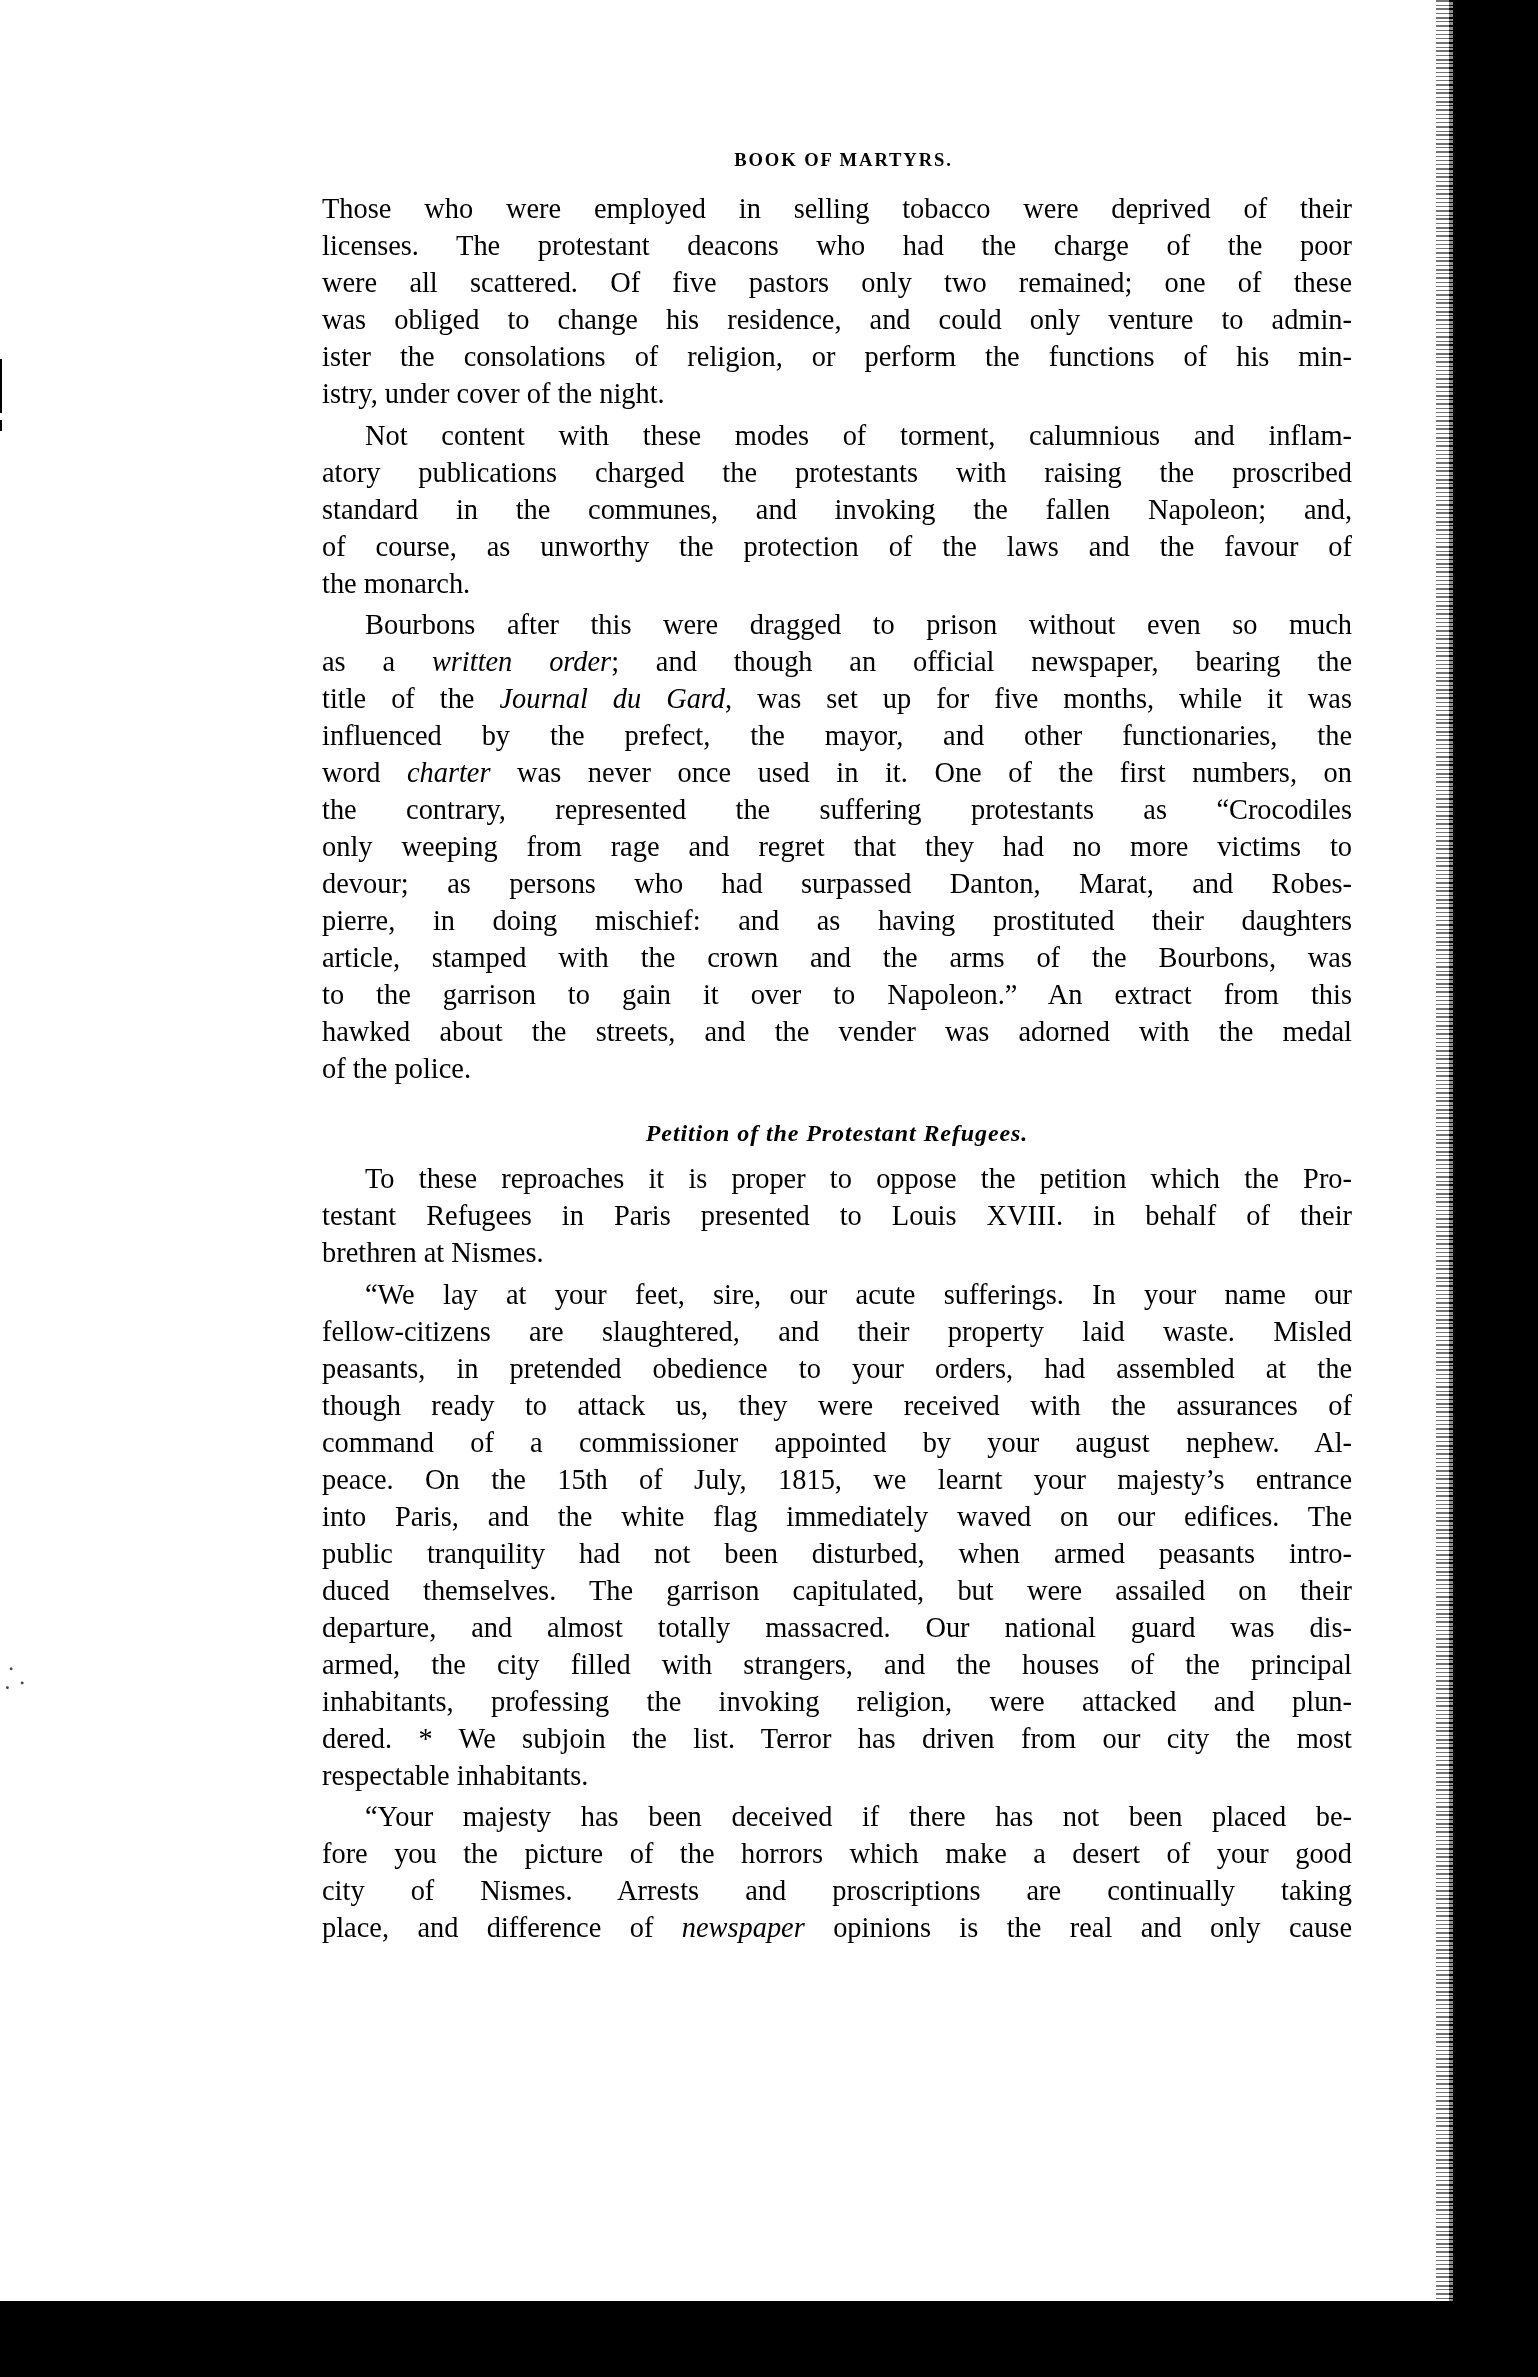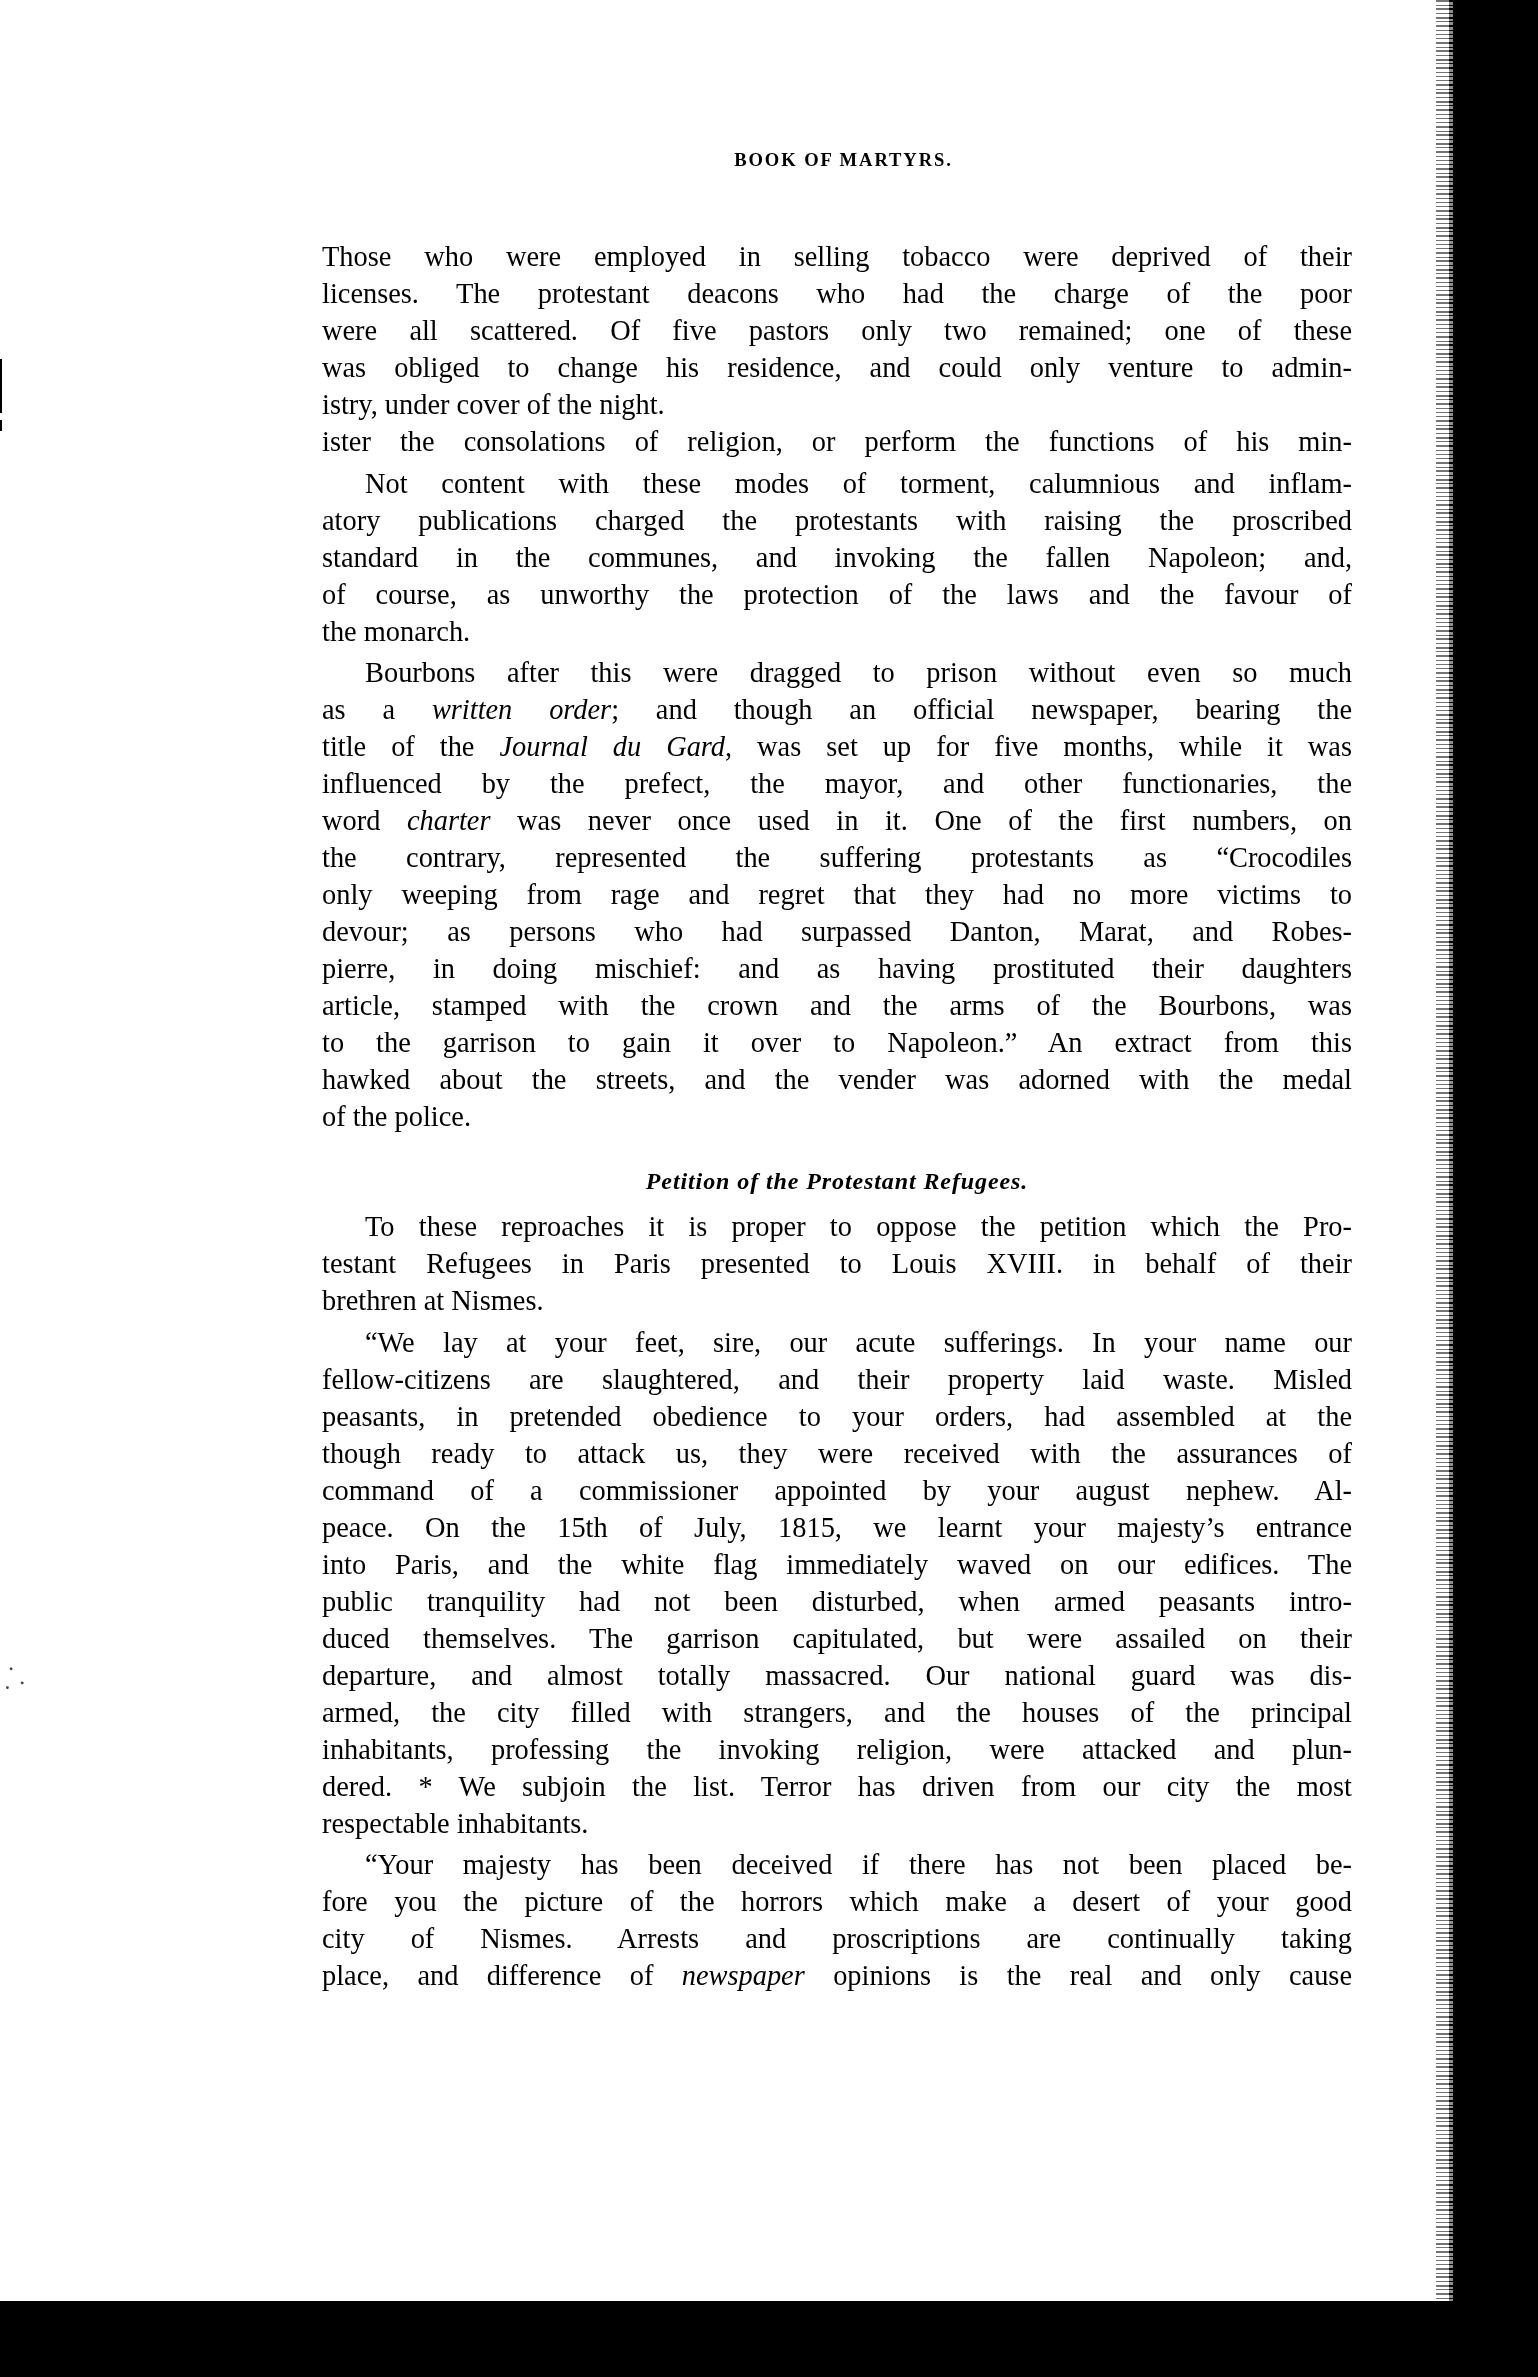--- a/index.html
+++ b/index.html
@@ -24,21 +24,21 @@
   .scan-mark {
     position:absolute; background:#000;
   }
   .running-head {
     position:absolute; top:149px; left:0; width:1687px; text-align:center;
     font-size:18.6px; font-weight:bold; letter-spacing:1.9px;
     font-variant:small-caps;
   }
   .text-block {
     position:absolute; left:322px; top:190px; width:1030px;
-    font-size:28.4px; line-height:37px;margin-top:48px;
+    font-size:28.4px; line-height:37px;
   }
   .para { margin:0 0 4.7px 0; }
   .line {
     display:block; white-space:nowrap; text-align:justify; text-align-last:justify;
     height:37px; overflow:visible;
   }
   .line.last { text-align-last:left; }
   .line.indent { padding-left:43px; }
   .heading {
     text-align:center; font-style:italic; font-weight:bold;
@@ -65,22 +65,22 @@
 
 <div class="running-head">BOOK OF MARTYRS.</div>
 
 <div class="text-block">
   <div id="part1">
       <div class="para">
         <span class="line">Those who were employed in selling tobacco were deprived of their</span>
         <span class="line">licenses. The protestant deacons who had the charge of the poor</span>
         <span class="line">were all scattered. Of five pastors only two remained; one of these</span>
         <span class="line">was obliged to change his residence, and could only venture to admin-</span>
+        <span class="line">ister the consolations of religion, or perform the functions of his min-</span>
         <span class="line last">istry, under cover of the night.</span>
-        <span class="line">ister the consolations of religion, or perform the functions of his min-</span>
       </div>
       <div class="para">
         <span class="line indent">Not content with these modes of torment, calumnious and inflam-</span>
         <span class="line">atory publications charged the protestants with raising the proscribed</span>
         <span class="line">standard in the communes, and invoking the fallen Napoleon; and,</span>
         <span class="line">of course, as unworthy the protection of the laws and the favour of</span>
         <span class="line last">the monarch.</span>
       </div>
       <div class="para">
         <span class="line indent">Bourbons after this were dragged to prison without even so much</span>

